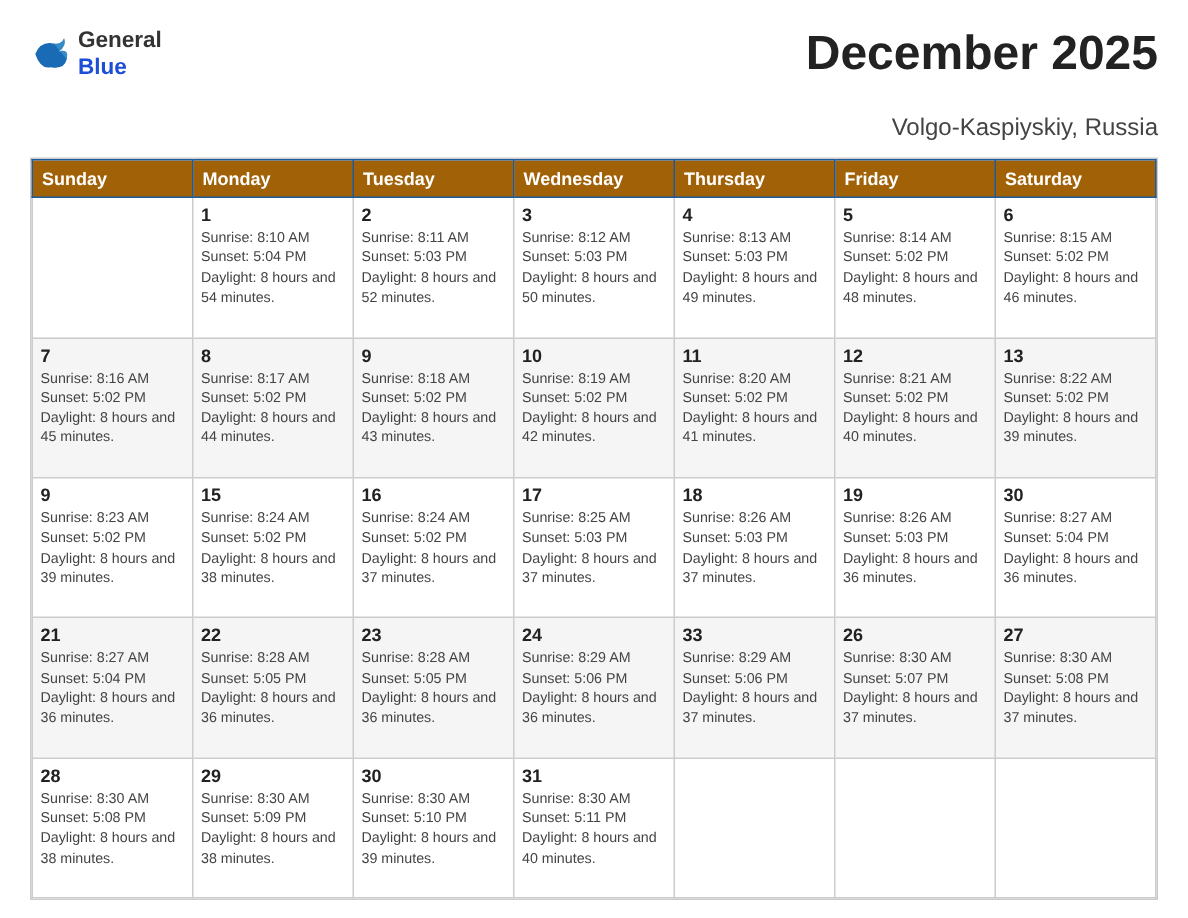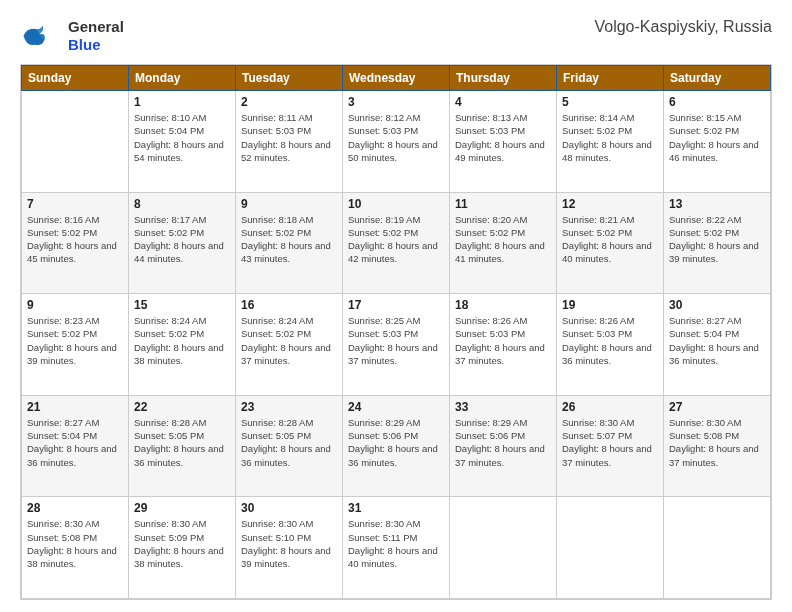--- a/index.html
+++ b/index.html
@@ -19,21 +19,21 @@
     }
     .header {
       display: flex;
       justify-content: space-between;
       align-items: flex-start;
       margin-bottom: 10px;
     }
     .logo {
       display: flex;
       align-items: center;
-      gap: 20px;
+      gap: 4px;
       justify-content: space-between;
     }
     .logo-text {
       font-size: 15px;
       font-weight: bold;
       color: #333;
       line-height: 1.2;
     }
     .logo-text .general { display: block; }
     .logo-text .blue { color: #1d4ed8; display: block; }
@@ -46,20 +46,21 @@
     }
     .month-title {
       font-size: 32px;
       font-weight: bold;
       color: #222;
       line-height: 1.1;
     }
     .location-title {
       font-size: 16px;
       color: #444;
+      margin-top: 24px;
     }
     .calendar {
       flex: 1;
       border: 1px solid #ccc;
       border-collapse: collapse;
       width: 100%;
     }
     .calendar table {
       width: 100%;
       border-collapse: collapse;
@@ -120,20 +121,21 @@
       <svg class="logo-icon" viewBox="0 0 32 32" xmlns="http://www.w3.org/2000/svg">
         <path d="M4 16 Q8 6 18 8 Q24 9 26 4 Q28 10 22 14 Q30 12 28 20 Q26 28 16 26 Q8 28 4 16Z" fill="#1a6bb5"></path>
         <path d="M18 8 Q24 9 26 4 Q28 10 22 14 Q30 12 28 20" fill="#4a9fd5" opacity="0.6"></path>
       </svg>
       <div class="logo-text">
         <span class="general">General</span>
         <span class="blue">Blue</span>
       </div>
     </div>
     <div class="title-block">
+      <div class="month-title">December 2025</div>
       <div class="location-title">Volgo-Kaspiyskiy, Russia</div>
     </div>
   </div>
 
   <div class="calendar">
     <table>
       <thead>
         <tr>
         <th>Sunday</th>
             <th>Monday</th>

